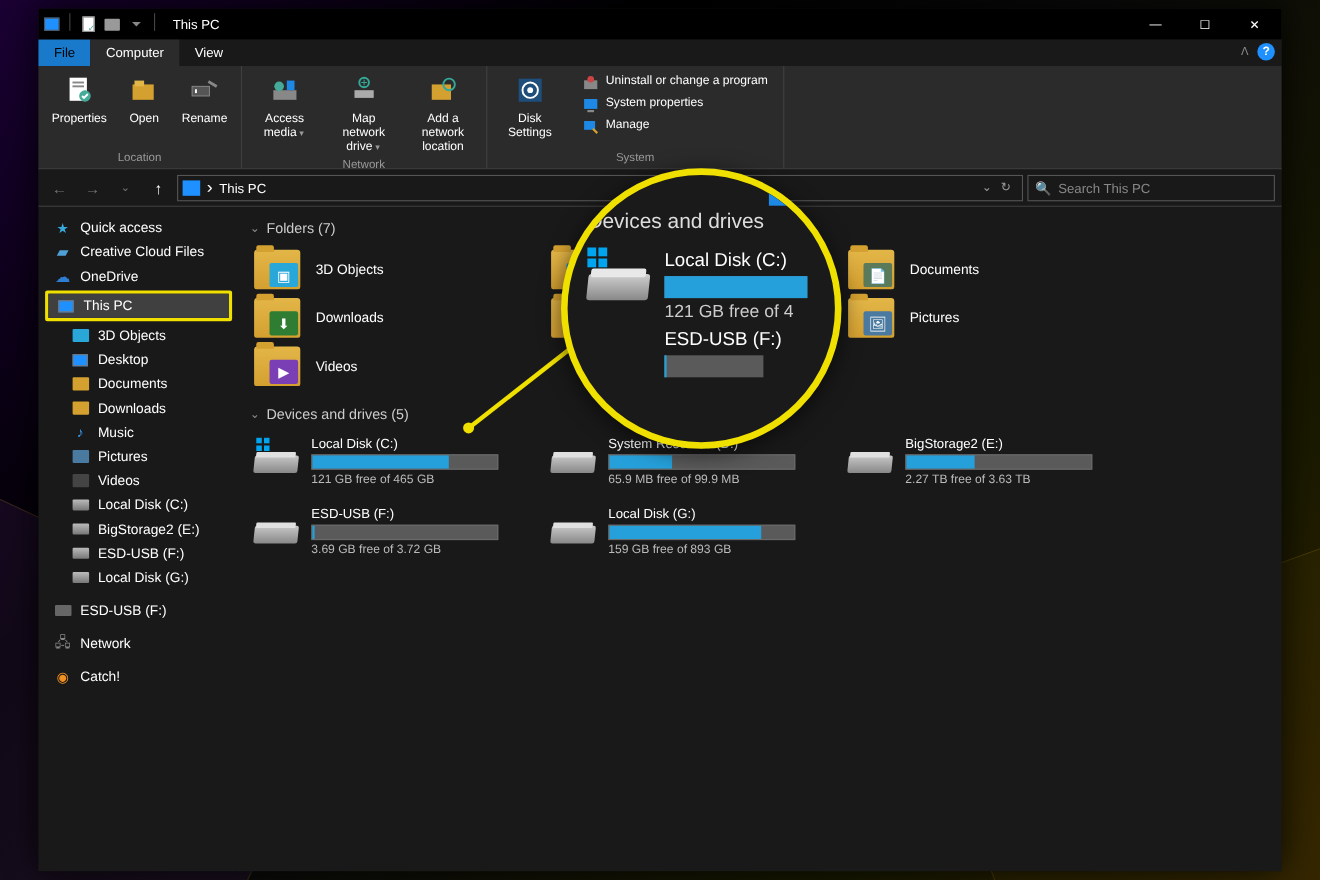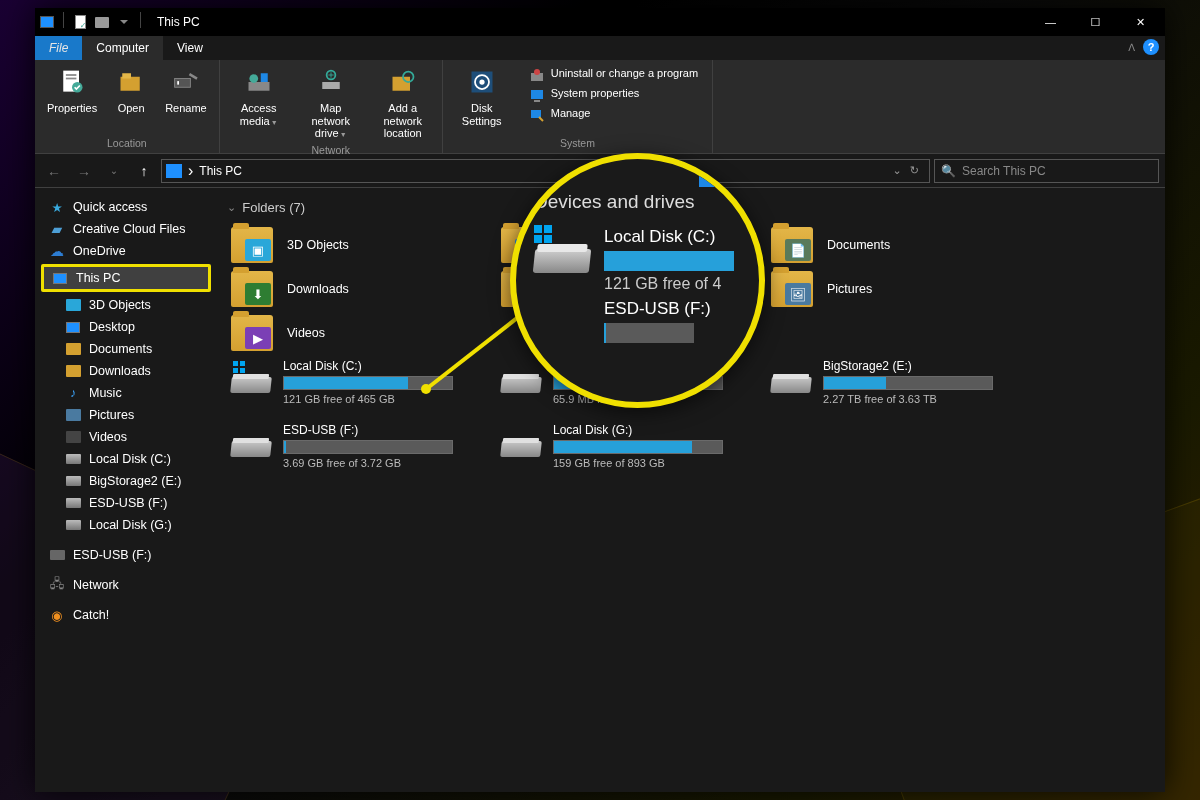--- a/index.html
+++ b/index.html
@@ -25,21 +25,21 @@
 .folder-mini{width:14px;height:11px;background:#999;border-radius:1px;}
 .downarrow{width:0;height:0;border-left:4px solid transparent;border-right:4px solid transparent;border-top:4px solid #888;}
 .tsep{width:1px;height:16px;background:#444;margin:0 4px;}
 .titlebar .title{flex:1;padding-left:4px;}
 .winbtns{display:flex;}
 .winbtn{width:45px;height:28px;display:flex;align-items:center;justify-content:center;color:#fff;cursor:pointer;font-size:11px;}
 
 
 .tabs{height:24px;background:#191919;display:flex;align-items:stretch;font-size:12px;position:relative;}
 .tab{padding:0 14px;display:flex;align-items:center;cursor:pointer;}
-.tab.file{background:#1979ca;color:#e5e5e5;font-style:italic;}
+.tab.file{background:#1979ca;color:#000000;}
 .tab.active{background:#2b2b2b;}
 .helpbtn{position:absolute;right:6px;top:3px;display:flex;gap:8px;align-items:center;}
 .caret-up{font-size:10px;color:#888;}
 .qmark{width:16px;height:16px;border-radius:50%;background:#1e90ff;color:#fff;font-size:11px;font-weight:bold;display:flex;align-items:center;justify-content:center;}
 
 
 .ribbon{height:94px;background:#2b2b2b;display:flex;font-size:11px;border-bottom:1px solid #404040;}
 .rgroup{display:flex;flex-direction:column;padding:4px 8px;border-right:1px solid #404040;}
 .rgroup .items{flex:1;display:flex;gap:10px;align-items:flex-start;}
 .rgroup .glabel{text-align:center;color:#999;font-size:10.5px;padding-top:2px;}
@@ -478,20 +478,21 @@
           </div>
         <div class="folder-tile">
             <div class="fld-icon">
               <div class="fld-back"></div>
               <div class="fld-inner cvid">▶</div>
             </div>
             <span class="fld-label">Videos</span>
           </div>
       </div>
 
+      <div class="section-hdr" style="margin-top:8px">Devices and drives (5)</div>
       <div class="drive-grid">
         <div class="drive-tile">
           <div class="drive-ico win">
               <div class="hdd"></div>
             </div>
           <div class="drive-info">
               <span class="drive-name">Local Disk (C:)</span>
               <div class="drive-bar">
                 <div class="drive-fill" style="width:74%"></div>
               </div>

